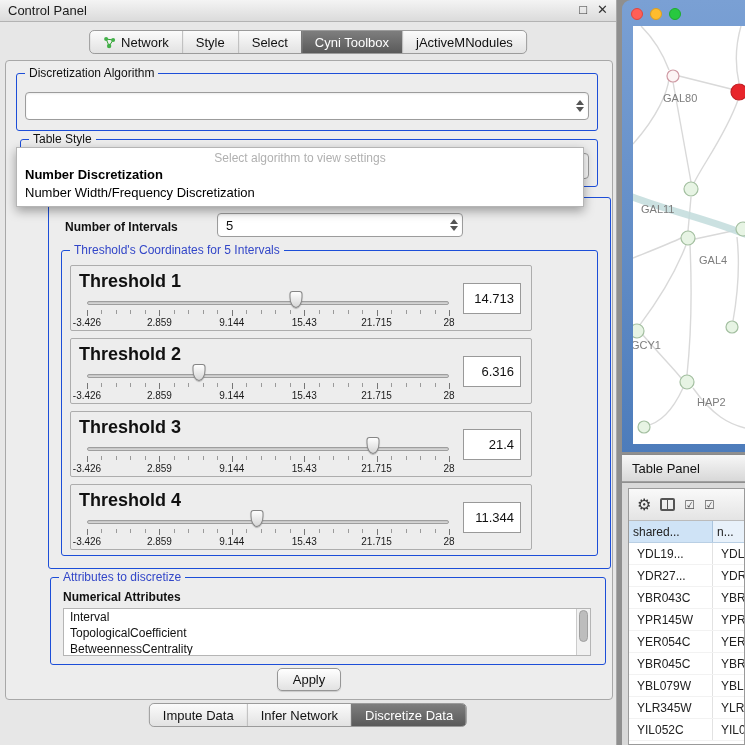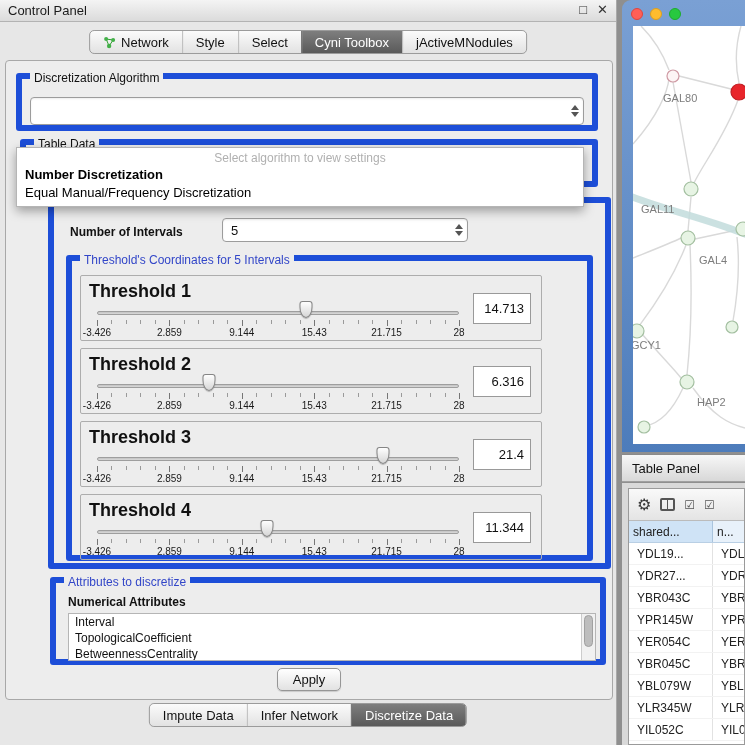--- a/index.html
+++ b/index.html
@@ -29,21 +29,21 @@
   .bottom-tabs { top:703px; }
   .tab { display:flex; align-items:center; gap:5px; padding:0 13px;
     font-size:13px; color:#111; border-left:1px solid #bcbcbc; white-space:nowrap; }
   .tab:first-child { border-left:none; }
   .tab.selected { background:linear-gradient(#7e7e7e,#5a5a5a); color:#fff;
     border-left-color:#6a6a6a; }
 
   .main-box { position:absolute; left:5px; top:60px; width:608px; height:640px;
     background:#ededed; border:1px solid #a8a8a8; border-radius:4px; }
 
-  .group { position:absolute; border:6px solid #1d4ed8; border-radius:3px; }
+  .group { position:absolute; border:1px solid #1d4ed8; border-radius:3px; }
   .group-label { position:absolute; top:-8px; left:8px; background:#ededed;
     padding:0 4px; font-size:12px; color:#111; white-space:nowrap; }
   .green-label { color:#2e9b2e; }
   .blue-label { color:#3246c8; }
   .bold { font-weight:bold; }
 
   .combo { position:absolute; background:#fff; border:1px solid #9c9c9c;
     border-radius:4px; box-shadow:inset 0 1px 2px rgba(0,0,0,.08); }
   .combo-text { position:absolute; left:8px; top:50%; transform:translateY(-50%);
     font-size:13px; color:#111; white-space:nowrap; }
@@ -198,21 +198,21 @@
       <div class="combo disc-combo">
         <span class="combo-text"></span>
         <span class="stepper">
             <i class="up"></i>
             <i class="dn"></i>
           </span>
       </div>
     </div>
 
     <div class="group td-group">
-      <span class="group-label">Table Data</span>
+      <span class="group-label">Table Style</span>
       <div class="combo td-combo">
         <span class="combo-text">galFiltered.sif default node</span>
         <span class="stepper">
             <i class="up"></i>
             <i class="dn"></i>
           </span>
       </div>
     </div>
 
     <div class="group interval-group">
@@ -425,21 +425,21 @@
           </div>
       </div>
     </div>
 
     <button class="apply-btn">Apply</button>
 
     <div class="popup">
       <div class="popup-header">Select algorithm to view settings</div>
       <div class="popup-options">
           <div class="popt bold">Number Discretization</div>
-          <div class="popt">Equal Manual/Frequency Discretization</div>
+          <div class="popt">Number Width/Frequency Discretization</div>
         </div>
     </div>
   </div>
 
   <div class="tabbar bottom-tabs">
     <div class="tab">
         <span>Impute Data</span>
       </div>
     <div class="tab">
         <span>Infer Network</span>

